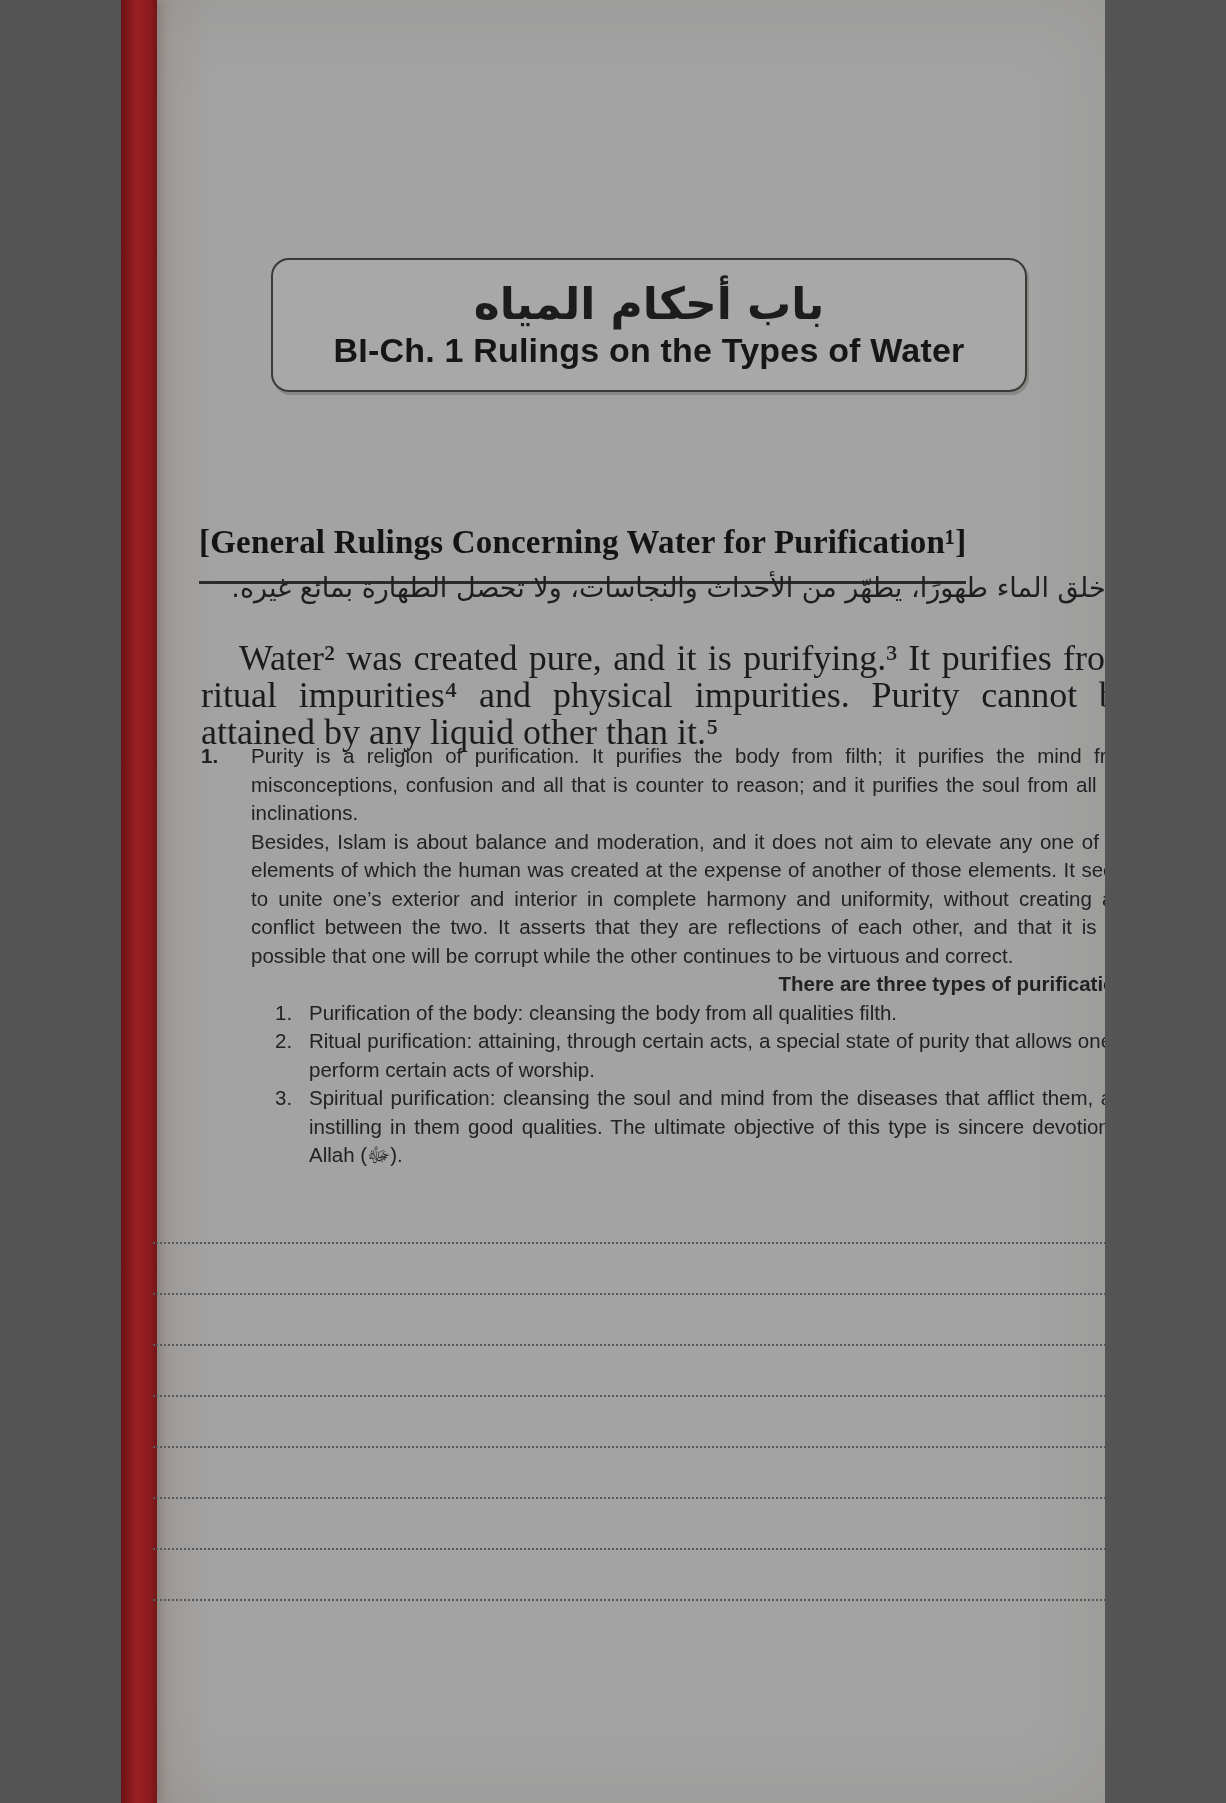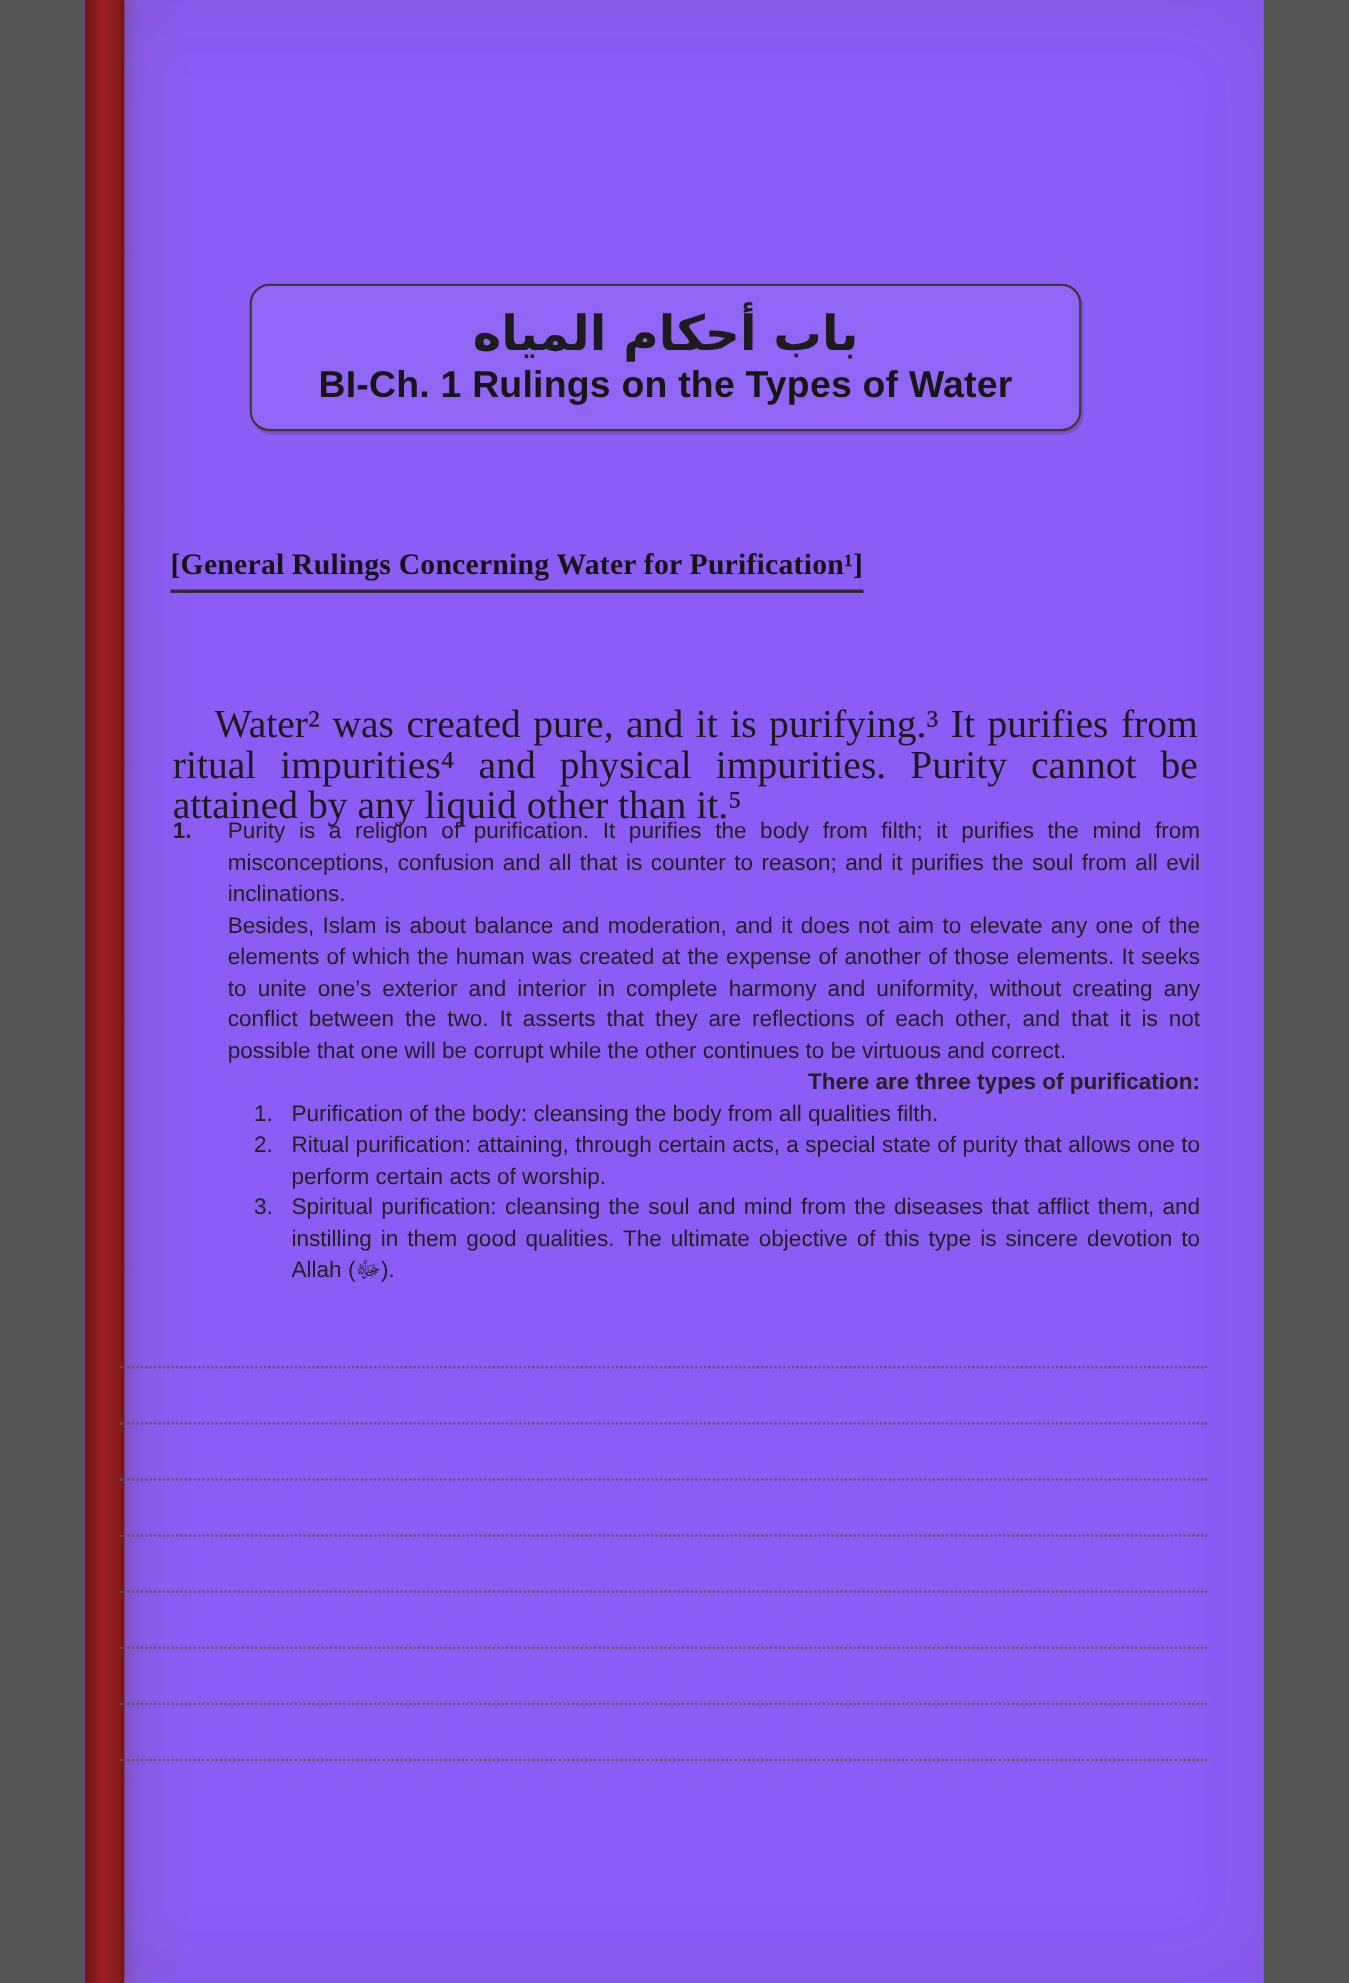--- a/index.html
+++ b/index.html
@@ -1,21 +1,21 @@
 <!DOCTYPE html>
 <html><head>
 <meta charset="utf-8">
 <style>
   * { margin:0; padding:0; box-sizing:border-box; }
   html,body { background:#555; }
   .scan {
     position:relative;
-    width:1072px; height:1803px;
+    width:984px; height:1803px;
     margin:0 auto;
-    background:#8b5cf6;
+    background:#a3a3a3;
     box-shadow: inset 0 0 80px rgba(60,50,30,0.10);
     overflow:hidden;
     font-family:"Liberation Serif", serif;
     color:#222;
   }
   .spine {
     position:absolute; left:0; top:0; width:36px; height:100%;
     background:linear-gradient(90deg, #6d1315 0%, #9b2023 45%, #8b1b1e 80%, #741517 100%);
     box-shadow: 4px 0 10px rgba(80,40,30,0.25);
   }
@@ -51,25 +51,26 @@
     letter-spacing:0.2px;
   }
 
   
   .section-heading {
     position:absolute; left:78px; top:498px; width:1070px;
   }
   .section-heading span {
     display:inline-block;
     font-weight:bold;
-    font-size:27px;
+    font-size:33px;
     color:#141414;
     border-bottom:3px solid #2b2b2b;
-    padding-bottom:7px;
+    padding-bottom:20px;
     letter-spacing:0.2px;
+    margin-top:26px;
   }
 
   
   .arabic-line {
     position:absolute; left:80px; top:572px; width:935px;
     direction:rtl;
     text-align:center;
     font-family:"DejaVu Sans", sans-serif;
     font-size:27px;
     color:#1e1e1e;
@@ -119,20 +120,21 @@
 
   <div class="chapter-box">
     <div class="arabic-title">باب أحكام المياه</div>
     <div class="english-title">BI-Ch. 1 Rulings on the Types of Water</div>
   </div>
 
   <div class="section-heading">
     <span>[General Rulings Concerning Water for Purification¹]</span>
   </div>
 
+  <div class="arabic-line">خلق الماء طهورًا، يطهّر من الأحداث والنجاسات، ولا تحصل الطهارة بمائع غيره.</div>
 
   <div class="body-para">Water² was created pure, and it is purifying.³ It purifies from ritual impurities⁴ and physical impurities. Purity cannot be attained by any liquid other than it.⁵</div>
 
   <div class="footnote">
     <div class="fn-body">
       <span class="fn-num">1.</span>
       <div>Purity is a religion of purification. It purifies the body from filth; it purifies the mind from misconceptions, confusion and all that is counter to reason; and it purifies the soul from all evil inclinations.</div>
       <div>Besides, Islam is about balance and moderation, and it does not aim to elevate any one of the elements of which the human was created at the expense of another of those elements. It seeks to unite one’s exterior and interior in complete harmony and uniformity, without creating any conflict between the two. It asserts that they are reflections of each other, and that it is not possible that one will be corrupt while the other continues to be virtuous and correct.</div>
       <div class="fn-list-header">There are three types of purification:</div>
 

